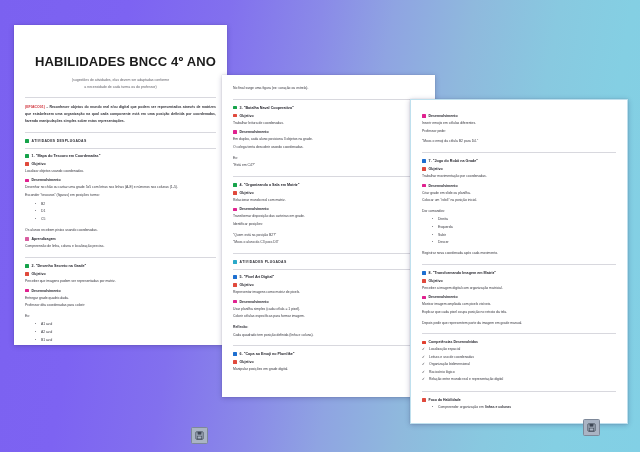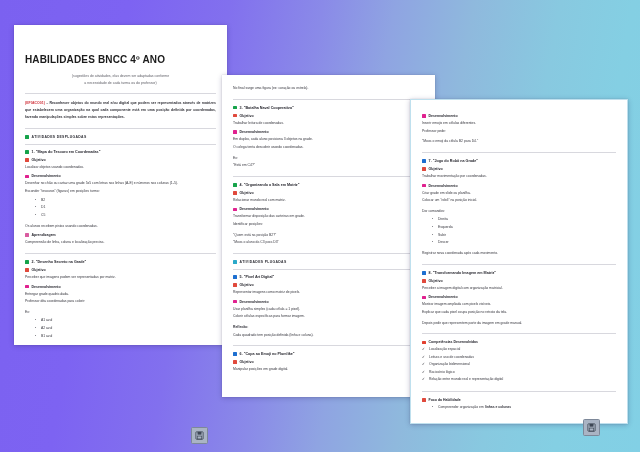--- a/index.html
+++ b/index.html
@@ -49,22 +49,22 @@
   #sheet-3 {
     left: 410px; top: 99px;
     width: 218px; height: 325px;
     padding: 10px 11px 8px 11px;
     z-index: 3;
     border: 1px solid #bfe0ee;
   }
 
   
   .doc-title {
-    text-align: left;
-    font-size: 10px;
+    text-align: right;
+    font-size: 13px;
     font-weight: bold;
     color: #1b1b1b;
     letter-spacing: .15px;
     margin: 17px 0 8px 0;
   }
   .doc-sub {
     text-align: center;
     font-size: 3.5px;
     color: #5e5e66;
     line-height: 1.9;

